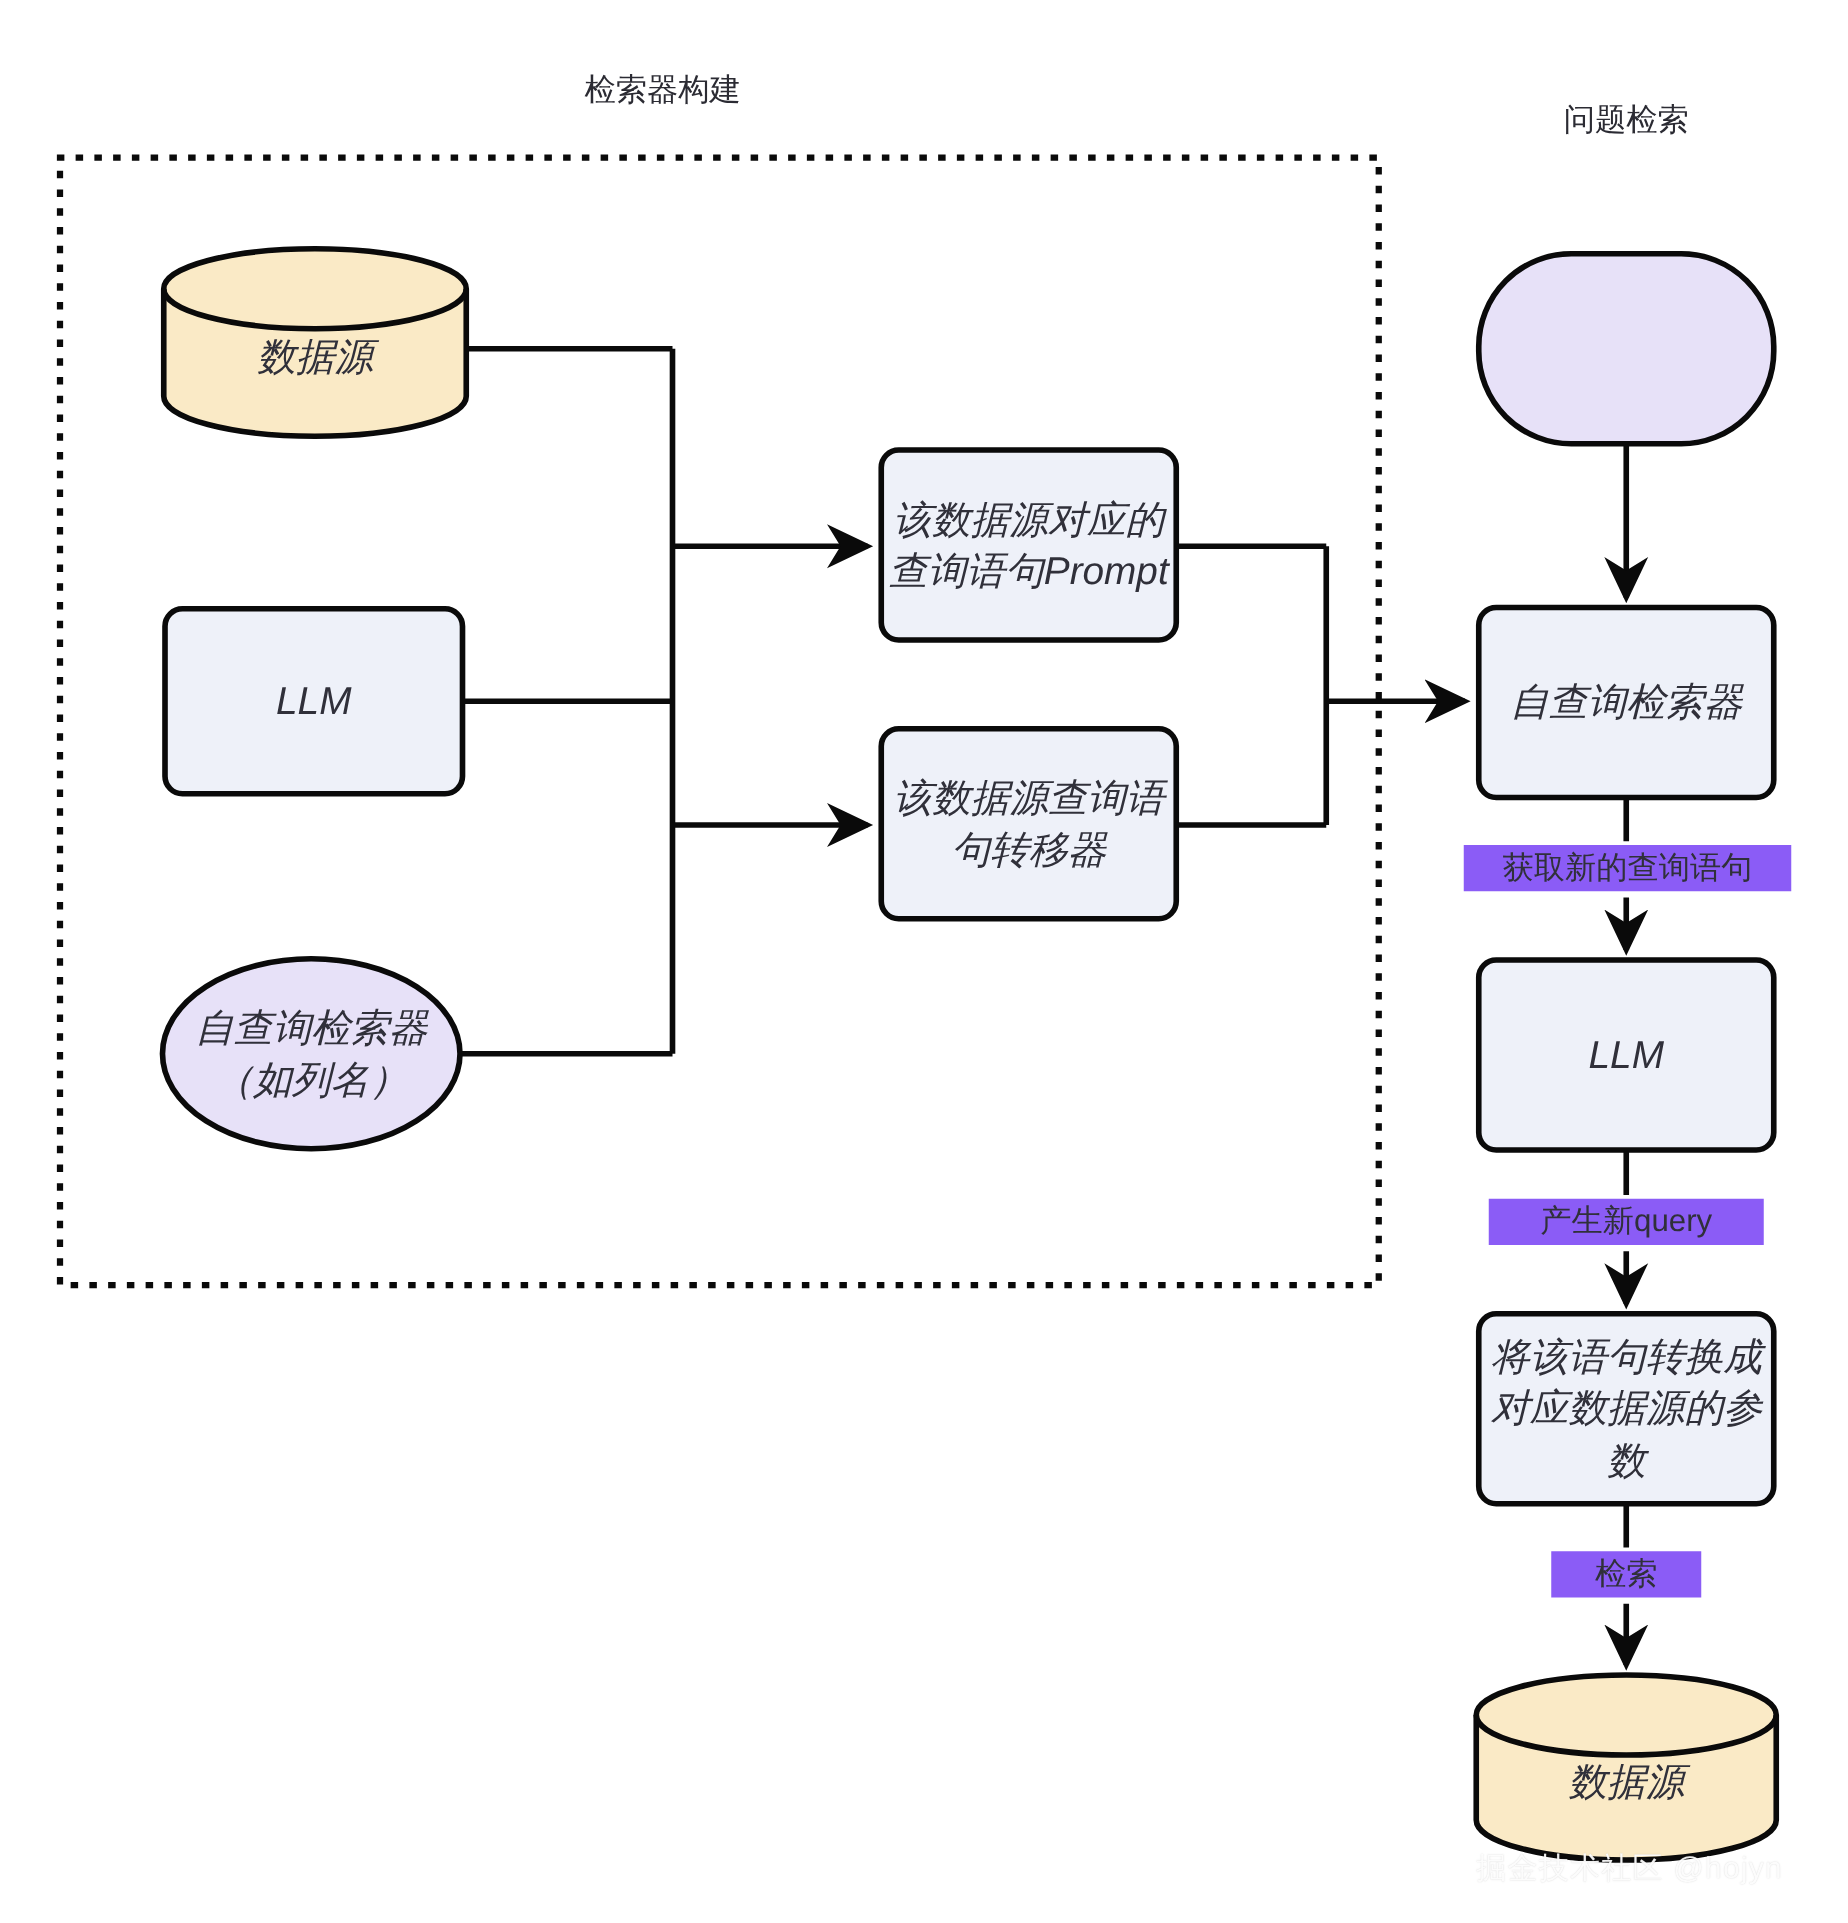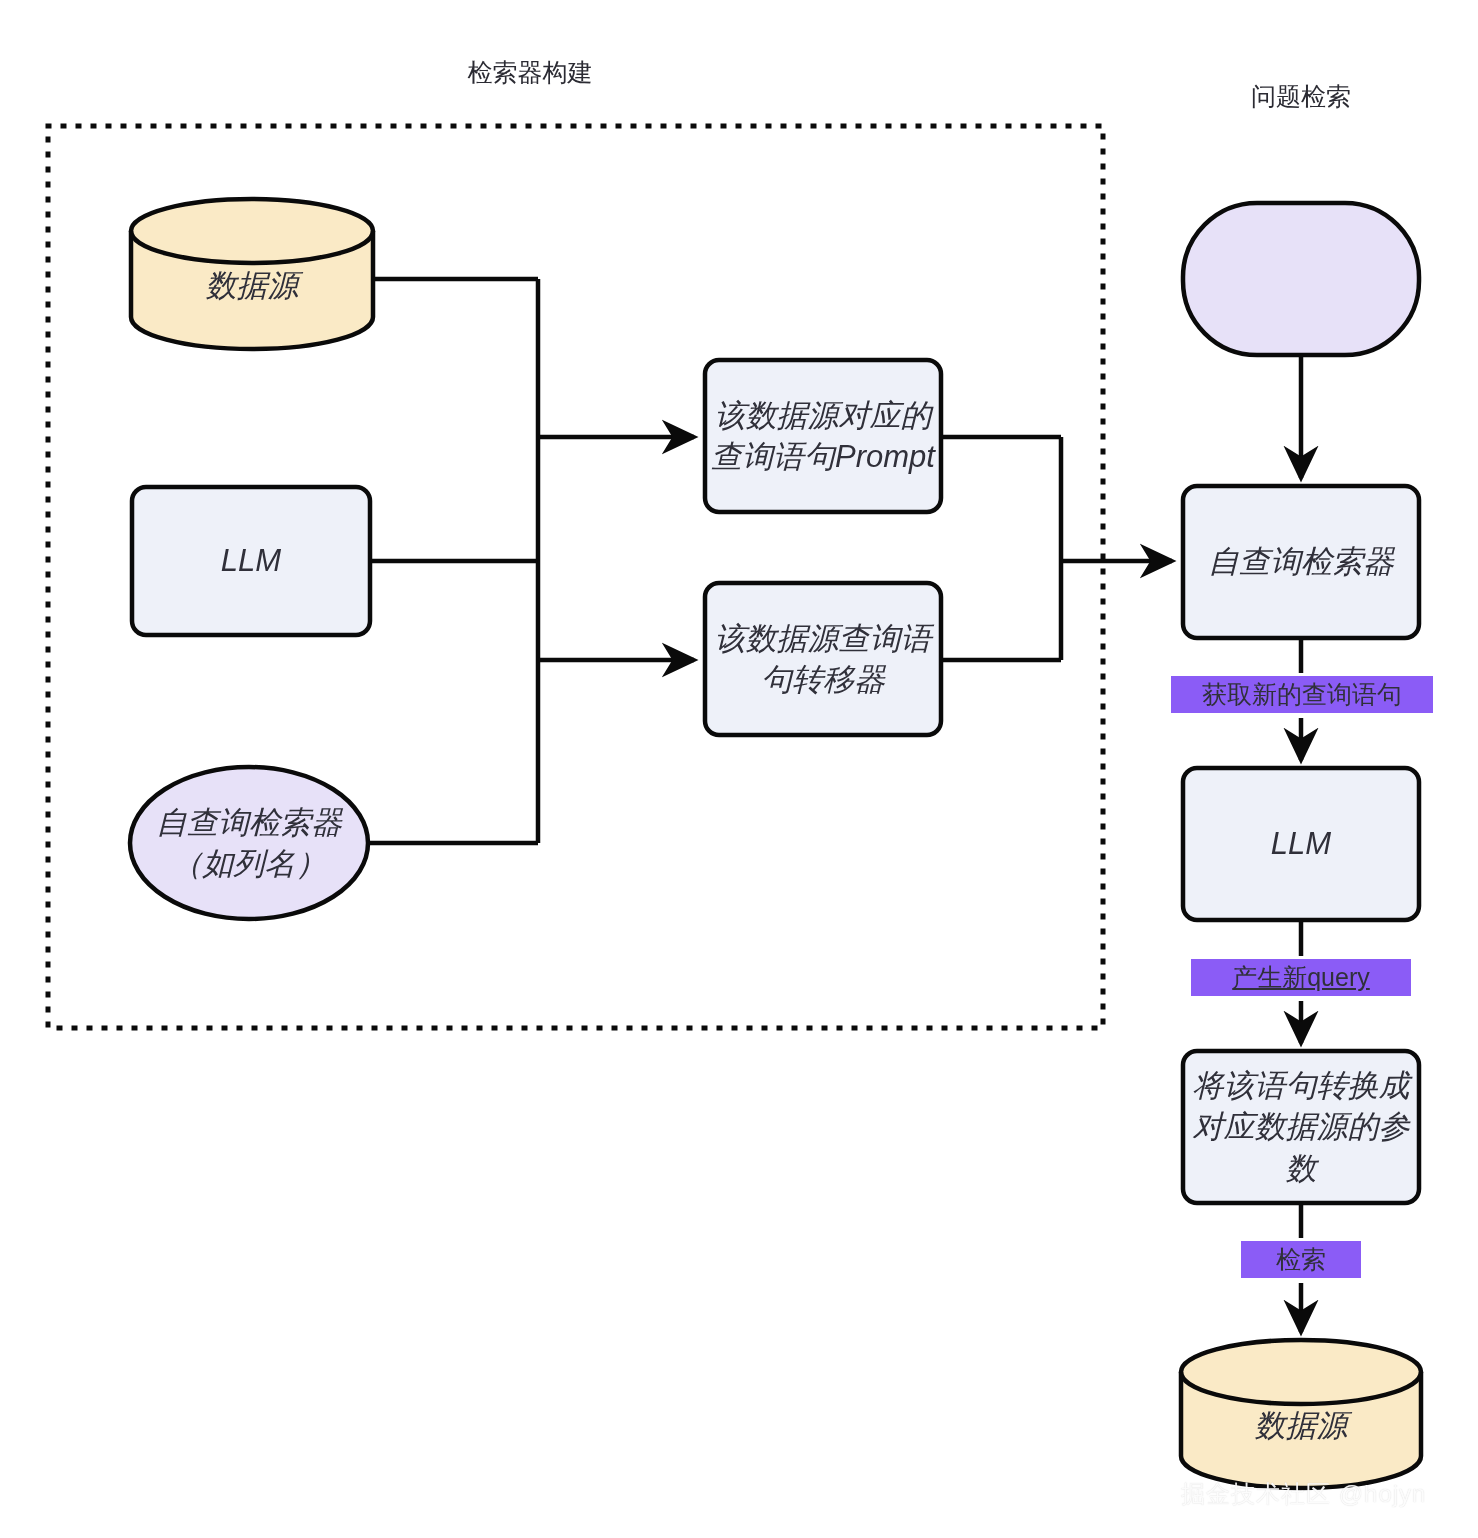--- a/index.html
+++ b/index.html
@@ -172,19 +172,19 @@
   <div class="lbl node-label" style="left:1183px; top:768px; width:236px; height:152px;">LLM</div>
 
   <div class="lbl node-label" style="left:1183px; top:1051px; width:236px; height:152px;">将该语句转换成
 对应数据源的参
 数</div>
 
   <div class="lbl node-label" style="left:1181px; top:1398px; width:240px; height:56px;">数据源</div>
 
   <div class="lbl edge-label" style="left:1171px; top:676px; width:262px;">获取新的查询语句</div>
 
-  <div class="lbl edge-label" style="left:1191px; top:959px; width:220px;text-decoration:underline;">产生新query</div>
+  <div class="lbl edge-label" style="left:1191px; top:959px; width:220px;">产生新query</div>
 
   <div class="lbl edge-label" style="left:1241px; top:1241px; width:120px;">检索</div>
 
   <div class="watermark" style="left:1181px; top:1478px;">掘金技术社区 @hojyn</div>
 
 </div>
 
 </body></html>

